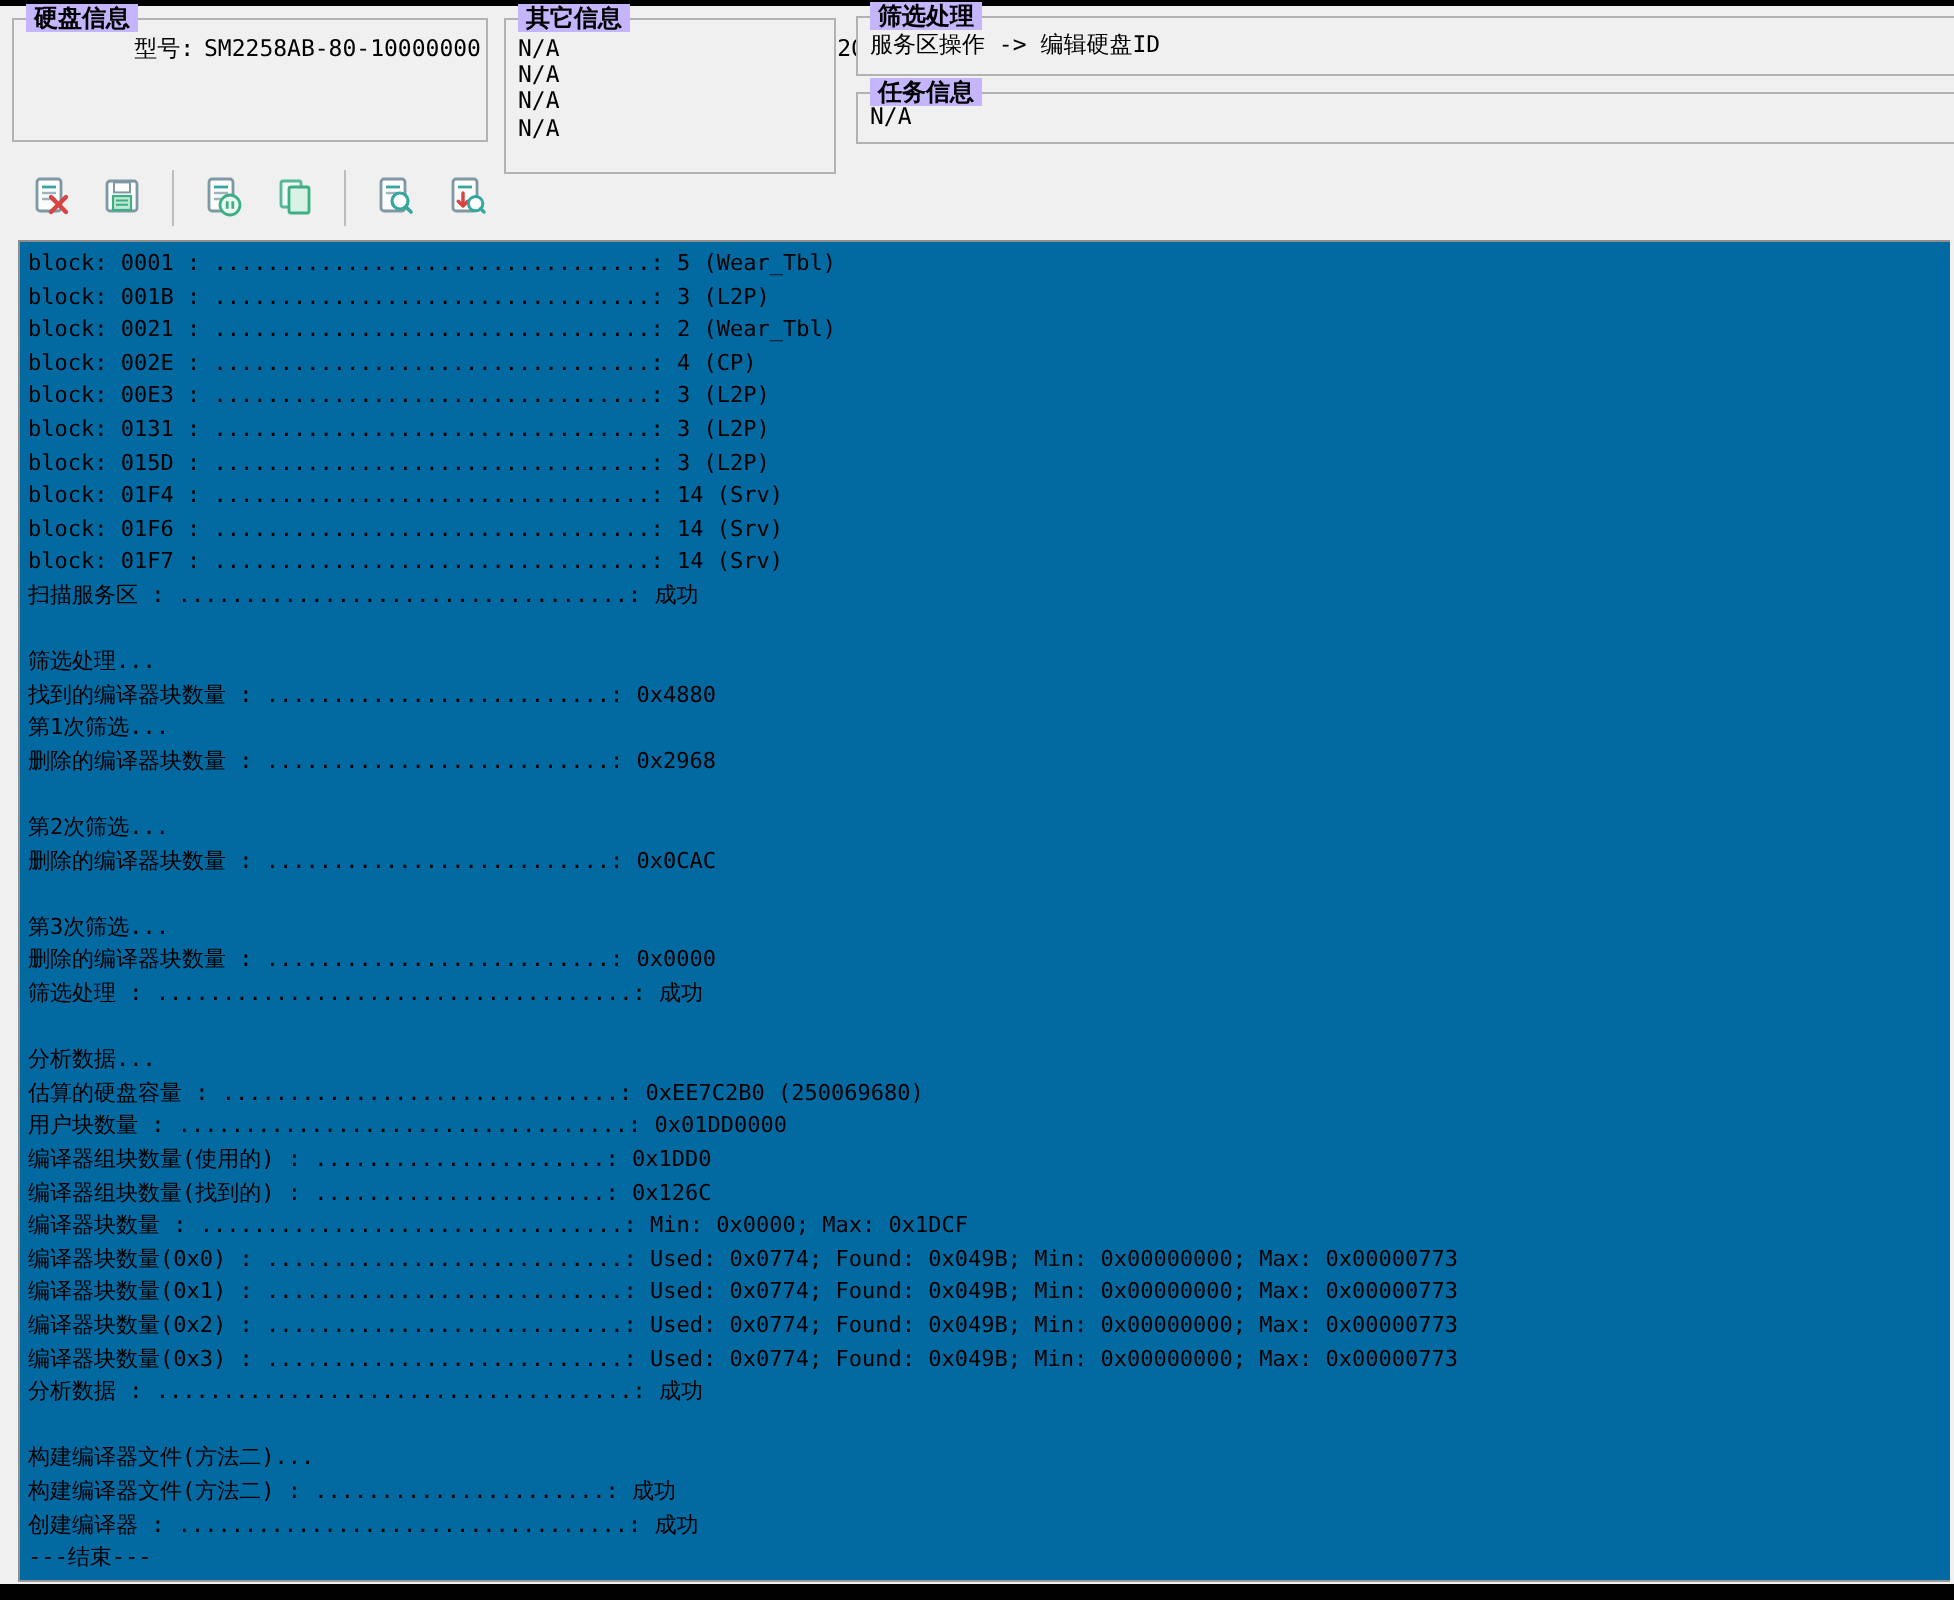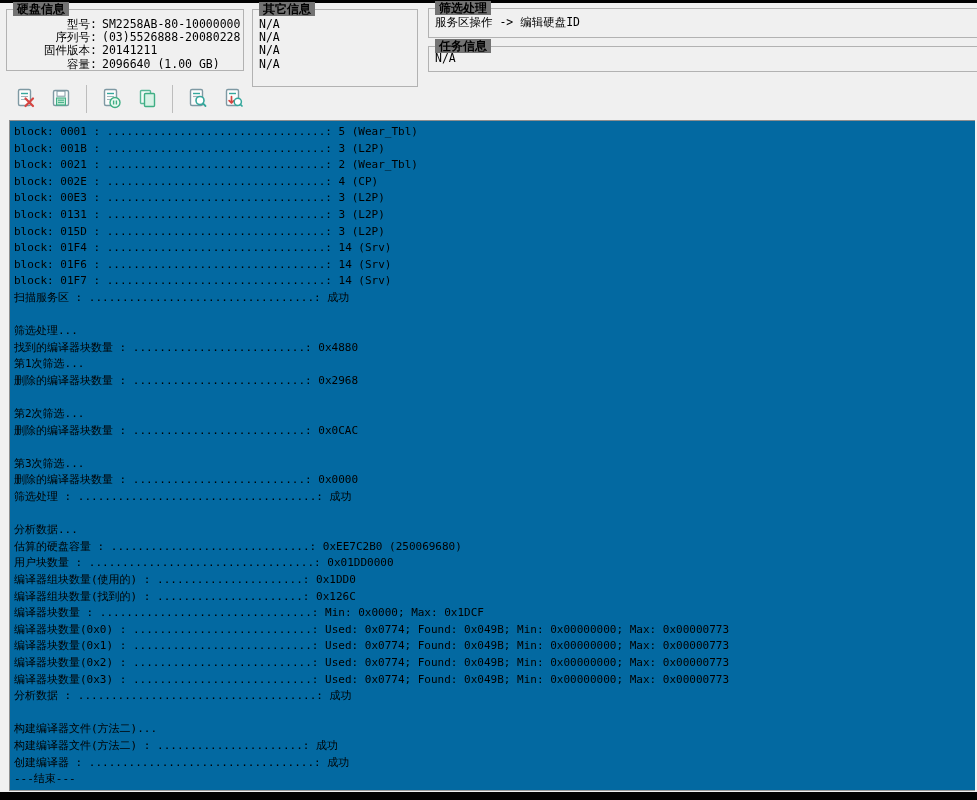--- a/index.html
+++ b/index.html
@@ -7,24 +7,24 @@
     width:977px; height:800px; position:relative; overflow:hidden;
     background:#f0f0f0; color:#000;
     font-family:"DejaVu Sans Mono","Liberation Mono",monospace;
   }
   .edge-top    { position:absolute; left:0; top:0; width:977px; height:3px; background:#000; }
   .edge-bottom { position:absolute; left:0; bottom:0; width:977px; height:8px; background:#010101; }
 
   
   .groupbox { position:absolute; border:1px solid #b2b2b2; background:#f0f0f0; box-sizing:border-box; }
   .gb-title {
-    position:absolute; top:-8px; left:6px; background:#737373; padding:0 4px;
+    position:absolute; top:-8px; left:6px; background:#c4b5fd; padding:0 4px;
     font-size:12px; line-height:14px; white-space:nowrap; font-weight:bold;
   }
-  .gb-fields { padding-top:8px; display:flex; flex-direction:column; }
+  .gb-fields { padding-top:8px; display:flex; }
   .gb-row { display:flex; font-size:11.5px; line-height:13.2px; white-space:nowrap; }
   .fld-label { width:90px; text-align:right; flex:0 0 90px; }
   .fld-value { margin-left:5px; }
   .gb-lines { padding:8px 0 0 6px; font-size:11.5px; line-height:13.2px; }
   .gb-value { padding:6px 0 0 6px; font-size:11.5px; white-space:nowrap; }
 
   
   .toolbar {
     position:absolute; left:0; top:80px; width:977px; height:38px;
     display:flex; align-items:center; padding-left:10px; box-sizing:border-box;

